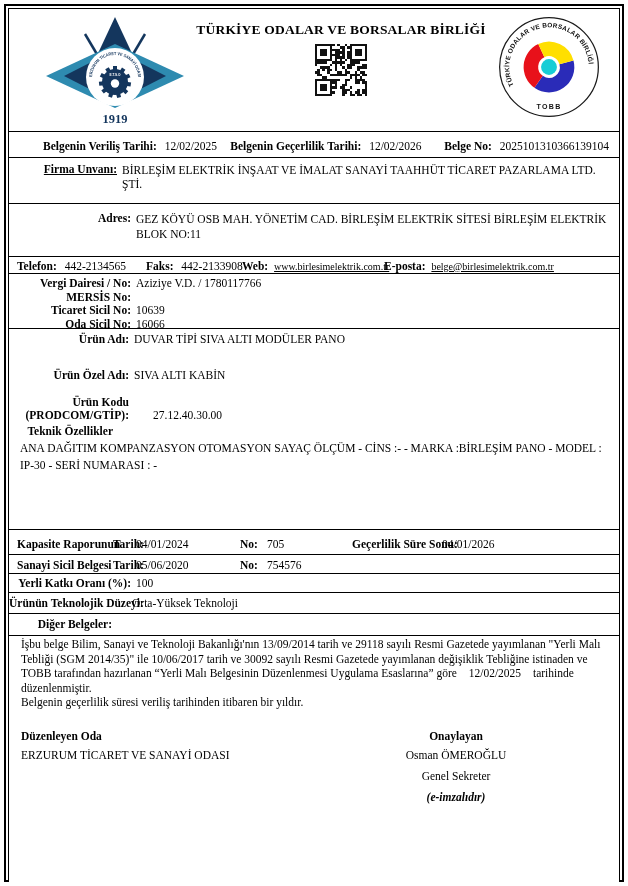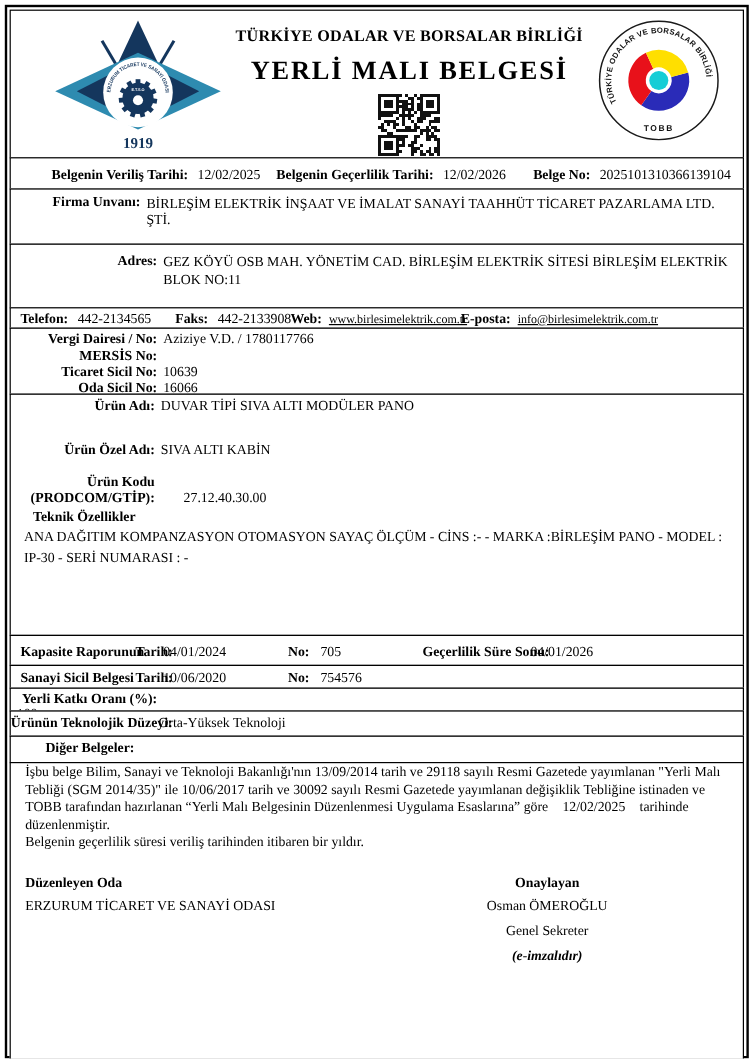--- a/index.html
+++ b/index.html
@@ -25,21 +25,21 @@
 
   
   .row-dates{height:27px;display:flex;align-items:center;padding:2px 10px 0 34px;}
   .pair{white-space:nowrap;}
   .pair-issue{width:196px;}
   .pair-valid{width:224px;}
   .pair-no{flex:1;}
 
   
   .row-firma{height:47px;display:flex;padding-top:5px;}
-  .row-firma .lbl{width:108px;}
+  .row-firma .lbl{width:108px;text-decoration:underline;}
   .row-firma .val{width:494px;line-height:14px;}
   .row-adres{height:54px;display:flex;padding-top:8px;justify-content:space-between;}
   .row-adres .lbl{width:122px;}
   .row-adres .val{width:487px;line-height:15px;}
 
   
   .row-tel{height:18px;display:flex;align-items:center;padding:1px 6px 0 8px;white-space:nowrap;}
   .tp1{width:129px;}.tp2{width:96px;}.tp3{width:142px;}.tp4{flex:1;}
   .linkish{font-size:10px;text-decoration:underline;margin-left:3px;}
 
@@ -65,21 +65,21 @@
   .row-kapasite{height:26px;padding-top:3px;}
   .row-sanayi{height:20px;padding-top:1px;}
   .k1{width:96px;font-weight:bold;}
   .kt{width:23px;font-weight:bold;}
   .kd{width:104px;}
   .kn{width:27px;font-weight:bold;}
   .kv{width:85px;}
   .kg{width:86px;font-weight:bold;}
   .kgv{margin-left:4px;}
 
-  .row-yerli{height:20px;display:flex;padding-top:3px;flex-direction:column;}
+  .row-yerli{height:20px;display:flex;padding-top:3px;}
   .row-yerli .lbl{width:122px;}
   .row-teknolojik{height:22px;display:flex;padding-top:4px;}
   .row-teknolojik .lbl{width:118px;}
   .row-diger{height:23px;display:flex;padding-top:4px;}
   .row-diger .lbl{width:103px;}
 
   
   .sec-footer{height:284px;padding:1px 12px 0;}
   .legal{line-height:14.6px;}
   .legal .date{padding:0 9px;}
@@ -127,21 +127,20 @@
         </g>
         <circle cx="0" cy="0" r="13" fill="#14365d"></circle>
         <text x="0" y="-6" text-anchor="middle" font-family="Liberation Sans, sans-serif" font-size="3.2" font-weight="bold" fill="#ffffff">E.T.S.O</text>
         <circle cx="0" cy="1.5" r="4.2" fill="#ffffff"></circle>
       </g>
       <text x="75" y="109" text-anchor="middle" font-family="Liberation Serif, serif" font-size="12.5" font-weight="bold" fill="#14365d">1919</text>
     </svg>
 
     <div class="hd-center">
       <div class="org-title">TÜRKİYE ODALAR VE BORSALAR BİRLİĞİ</div>
-      <div class="doc-title">YERLİ MALI BELGESİ</div>
       <div class="qr-wrap">
         <svg id="qr" width="54" height="52" viewBox="0 0 21 21" fill="#111111" shape-rendering="crispEdges">
             <rect x="0" y="0" width="1" height="1"></rect>
             <rect x="1" y="0" width="1" height="1"></rect>
             <rect x="2" y="0" width="1" height="1"></rect>
             <rect x="3" y="0" width="1" height="1"></rect>
             <rect x="4" y="0" width="1" height="1"></rect>
             <rect x="5" y="0" width="1" height="1"></rect>
             <rect x="6" y="0" width="1" height="1"></rect>
             <rect x="7" y="0" width="1" height="1"></rect>
@@ -435,21 +434,21 @@
     <div class="tp2">
       <span class="b">Faks:</span>
       <span class="val">442-2133908</span>
     </div>
     <div class="tp3">
       <span class="b">Web:</span>
       <span class="linkish">www.birlesimelektrik.com.tr</span>
     </div>
     <div class="tp4">
       <span class="b">E-posta:</span>
-      <span class="linkish">info@birlesimelektrik.com.tr</span>
+      <span class="linkish">belge@birlesimelektrik.com.tr</span>
     </div>
   </div>
 
   <div class="sec row-vergi">
     <div class="vline">
       <div class="lbl">Vergi Dairesi / No:</div>
       <div class="val">Aziziye V.D. / 1780117766</div>
     </div>
     <div class="vline">
       <div class="lbl">MERSİS No:</div>
@@ -493,21 +492,21 @@
     <span class="kd">04/01/2024</span>
     <span class="kn">No:</span>
     <span class="kv">705</span>
     <span class="kg">Geçerlilik Süre Sonu:</span>
     <span class="kgv">04/01/2026</span>
   </div>
 
   <div class="sec krow row-sanayi">
     <span class="k1">Sanayi Sicil Belgesi</span>
     <span class="kt">Tarih:</span>
-    <span class="kd">10/06/2020</span>
+    <span class="kd">05/06/2020</span>
     <span class="kn">No:</span>
     <span class="kv">754576</span>
   </div>
 
   <div class="sec row-yerli">
     <div class="lbl">Yerli Katkı Oranı (%):</div>
     <div class="val">100</div>
   </div>
 
   <div class="sec row-teknolojik">

